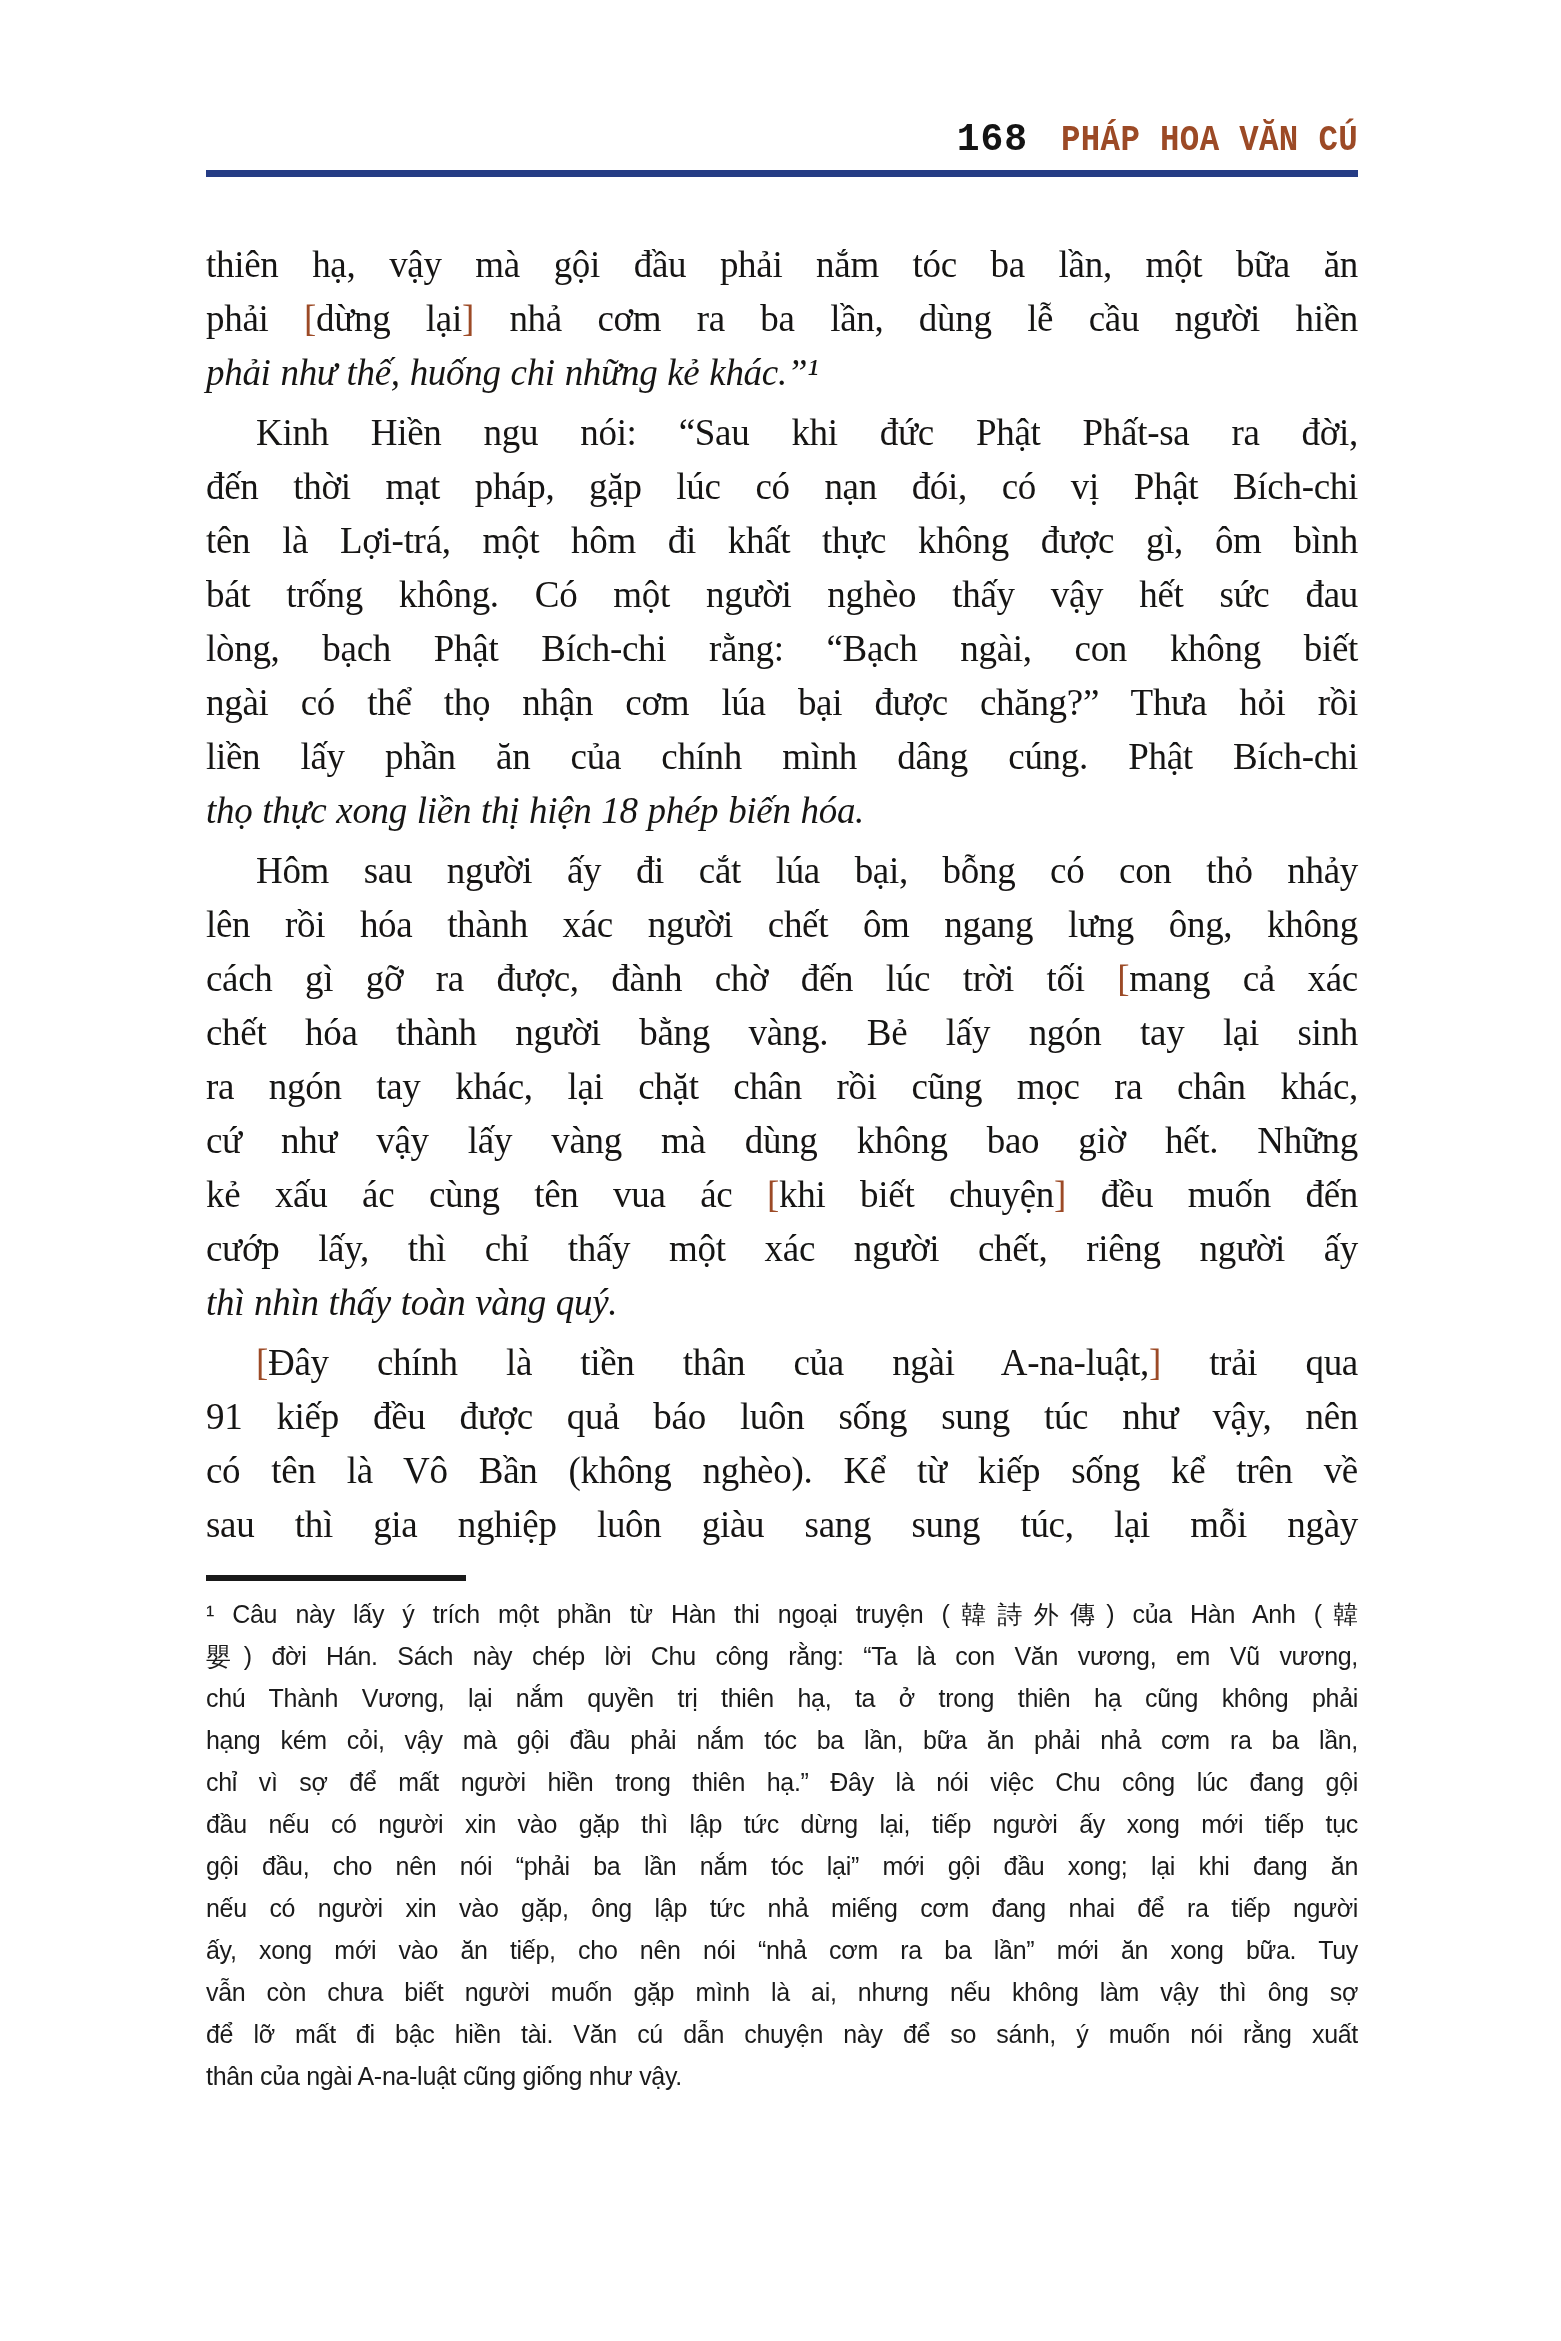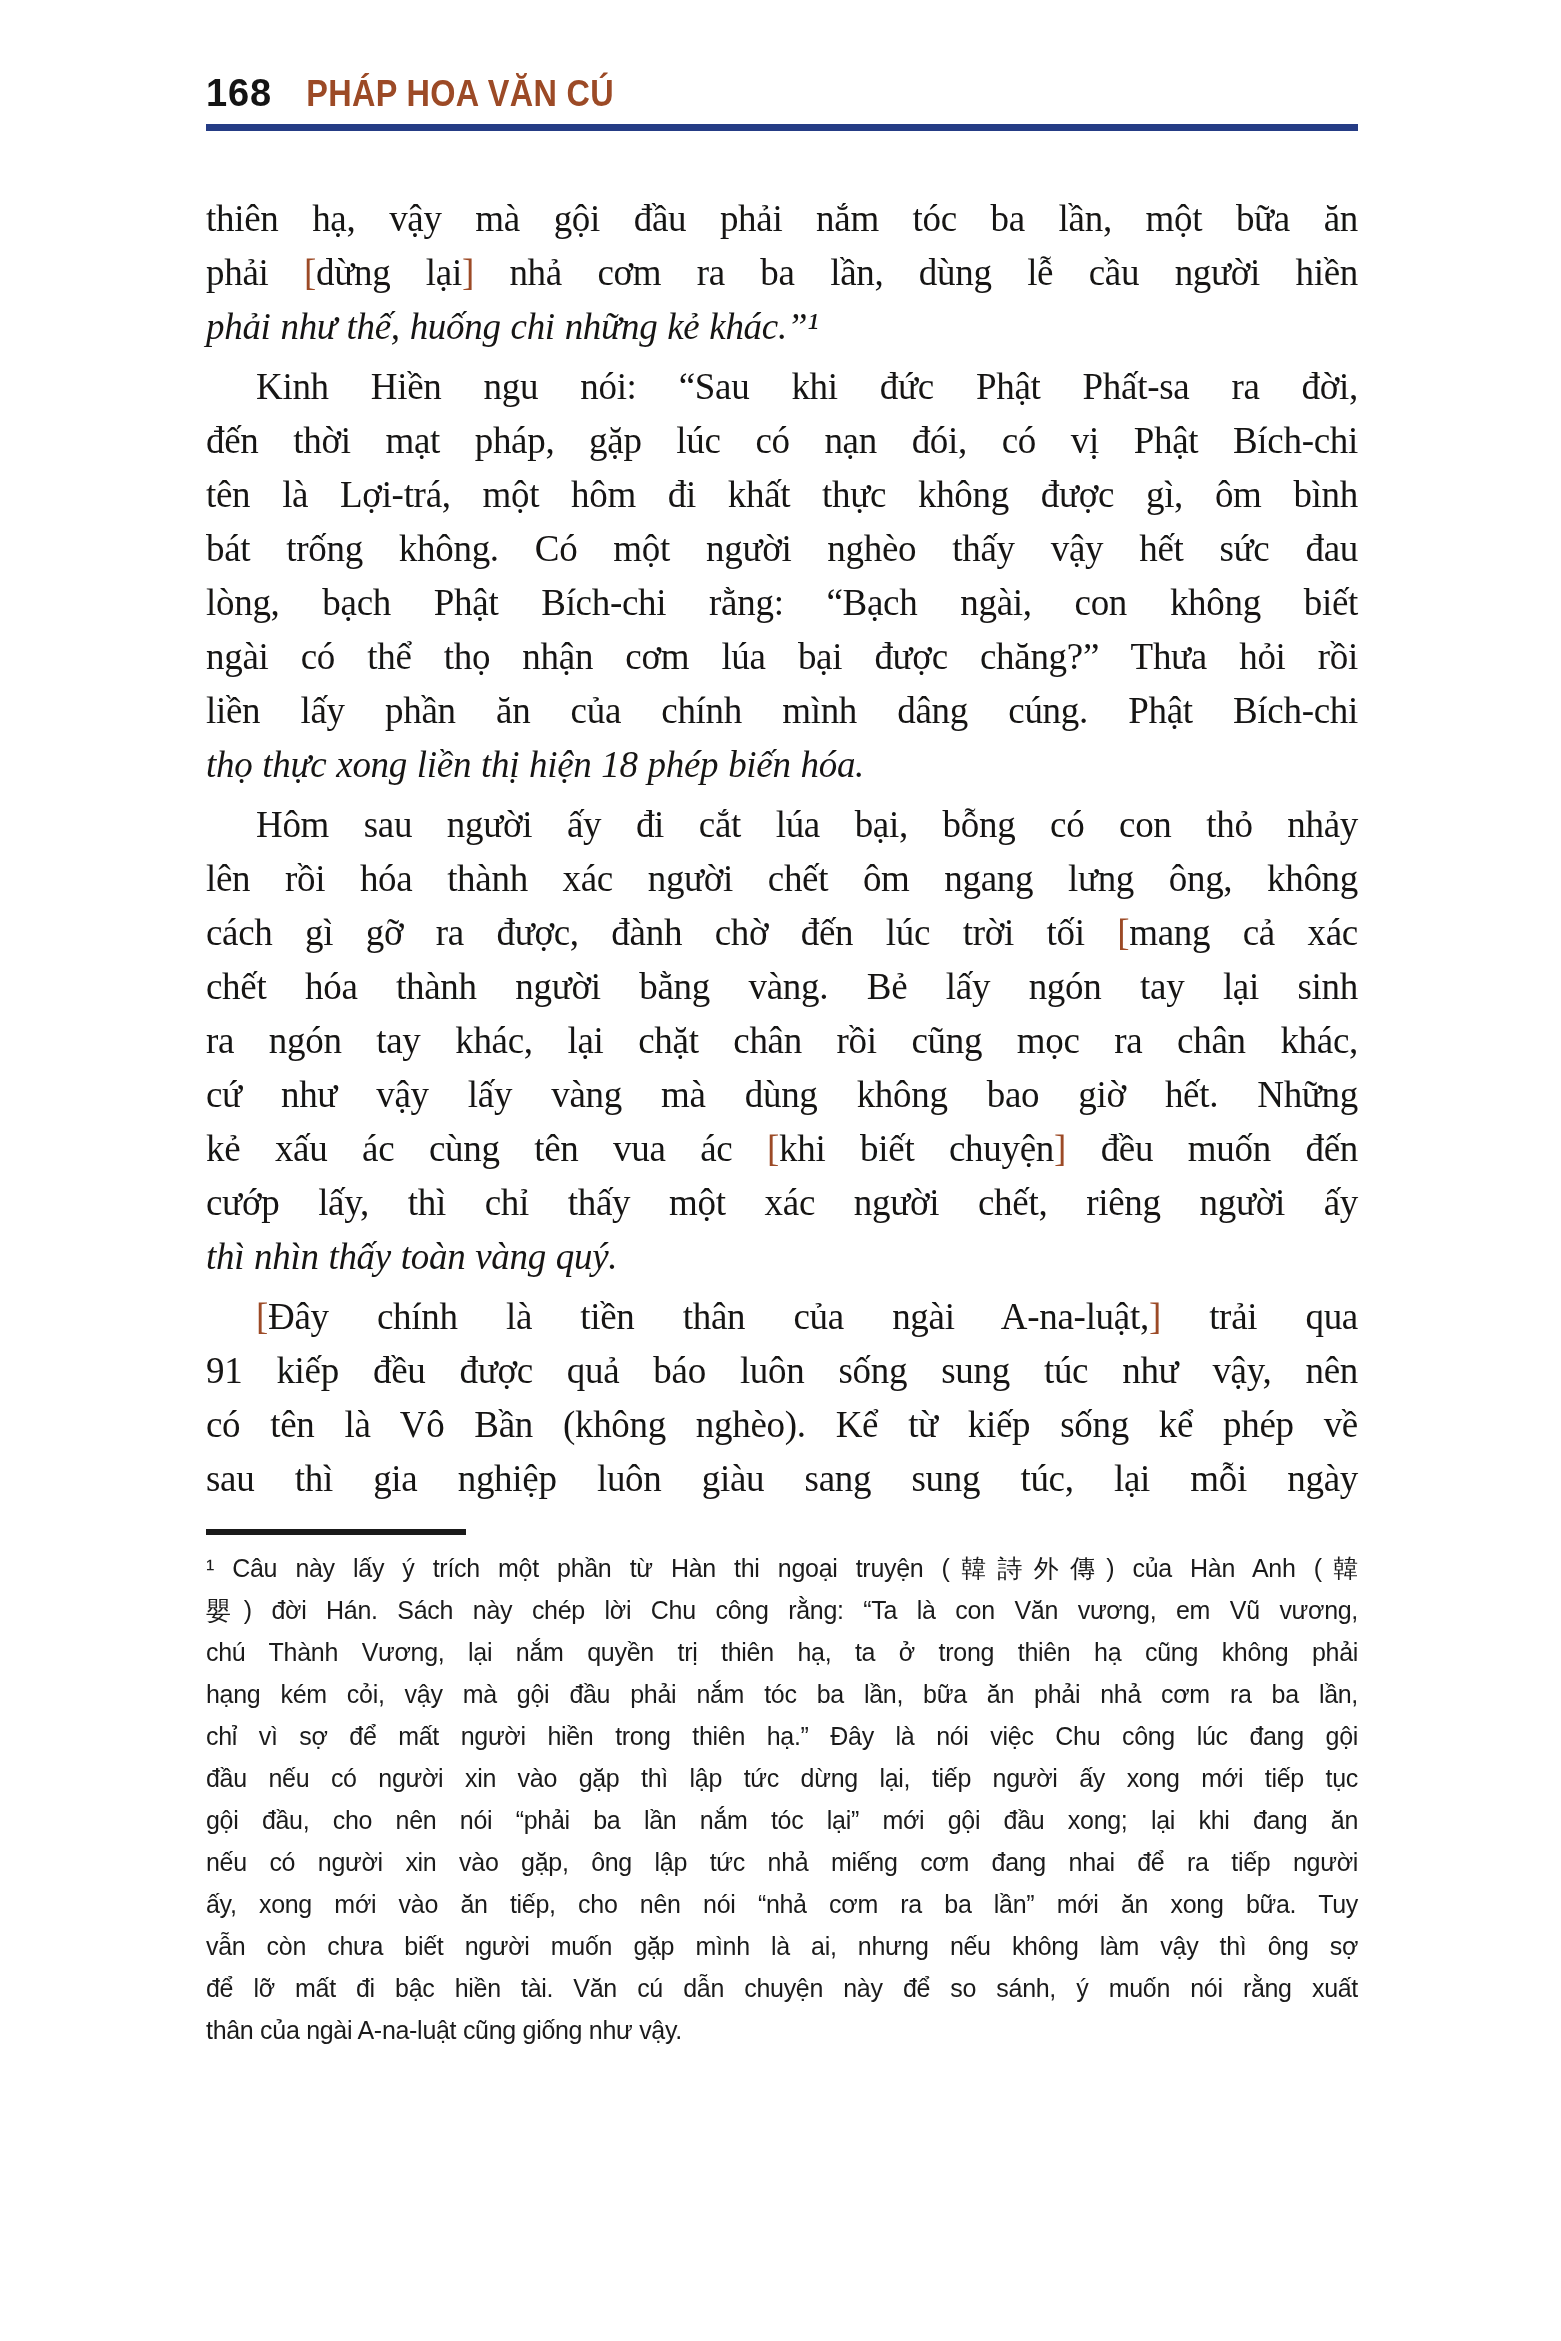--- a/index.html
+++ b/index.html
@@ -12,24 +12,24 @@
     overflow:hidden;
   }
   .content {
     position:absolute;
     left:206px;
     width:1152px;
     top:0;
   }
   .header {
     display:flex;
-    justify-content:flex-start;
+    justify-content:flex-end;
     align-items:flex-end;
-    padding-top:72px;
-    font-family:Liberation Sans, sans-serif;
+    padding-top:118px;
+    font-family:Liberation Mono, monospace;
     font-weight:bold;
   }
   .page-number {
     font-size:38px;
     letter-spacing:0.9px;
     color:#141414;
   }
   .running-title {
     font-size:36px;
     color:var(--accent_brown, #9c4a26);
@@ -116,21 +116,21 @@
         <div class="line bracketize">ra ngón tay khác, lại chặt chân rồi cũng mọc ra chân khác,</div>
         <div class="line bracketize">cứ như vậy lấy vàng mà dùng không bao giờ hết. Những</div>
         <div class="line bracketize">kẻ xấu ác cùng tên vua ác <span class="bk">[</span>khi biết chuyện<span class="bk">]</span> đều muốn đến</div>
         <div class="line bracketize">cướp lấy, thì chỉ thấy một xác người chết, riêng người ấy</div>
         <div class="line bracketize lastline">thì nhìn thấy toàn vàng quý.</div>
       </div>
 
       <div class="para">
         <div class="line bracketize indent"><span class="bk">[</span>Đây chính là tiền thân của ngài A-na-luật,<span class="bk">]</span> trải qua</div>
         <div class="line bracketize">91 kiếp đều được quả báo luôn sống sung túc như vậy, nên</div>
-        <div class="line bracketize">có tên là Vô Bần (không nghèo). Kể từ kiếp sống kể phép về</div>
+        <div class="line bracketize">có tên là Vô Bần (không nghèo). Kể từ kiếp sống kể trên về</div>
         <div class="line bracketize">sau thì gia nghiệp luôn giàu sang sung túc, lại mỗi ngày</div>
       </div>
 
     </div>
 
     <div class="footnote-sep"></div>
 
     <div class="footnote">
       <div class="fline">¹ Câu này lấy ý trích một phần từ Hàn thi ngoại truyện (韓詩外傳) của Hàn Anh (韓</div>
       <div class="fline">嬰) đời Hán. Sách này chép lời Chu công rằng: “Ta là con Văn vương, em Vũ vương,</div>

